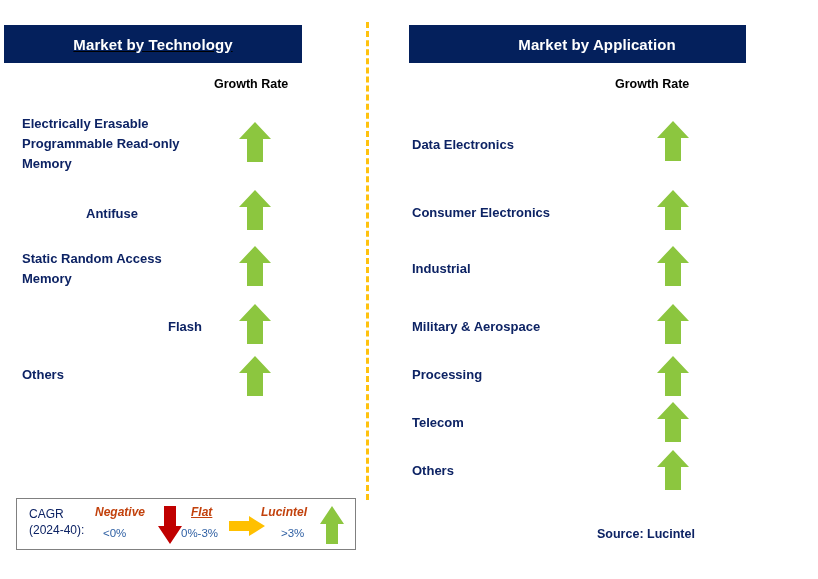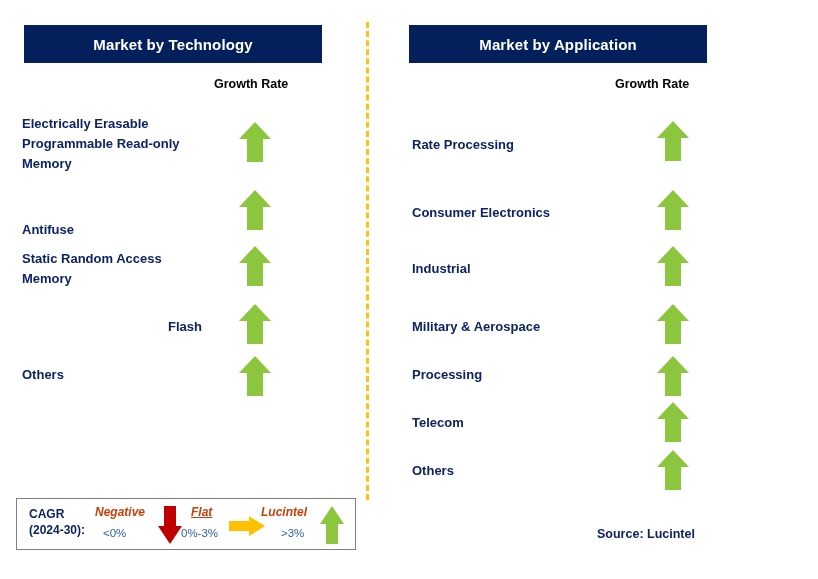--- a/index.html
+++ b/index.html
@@ -23,22 +23,22 @@
     display: flex;
     align-items: center;
     justify-content: center;
   }
   .hdr-bar .hdr-text {
     color: #ffffff;
     font-size: 15px;
     font-weight: bold;
     letter-spacing: 0.1px;
   }
-  #hdr-tech { left: 24px;  top: 25px; width: 298px; }
-  #hdr-app  { left: 409px; top: 25px; width: 298px; }
+  #hdr-tech { left: 4px;  top: 25px; width: 298px; text-decoration: underline; }
+  #hdr-app  { left: 409px; top: 25px; width: 298px; padding-left: 39px; }
 
   
   .growth-label {
     position: absolute;
     font-size: 12.5px;
     font-weight: bold;
     color: #000000;
     white-space: nowrap;
   }
   #growth-tech { left: 214px; top: 77px; }
@@ -80,21 +80,21 @@
     height: 52px;
     border: 1.5px solid #808080;
     background: #ffffff;
     box-sizing: border-box;
   }
   .lg-item { position: absolute; white-space: nowrap; }
   .lg-cagr {
     left: 12px; top: 7px;
     color: #0d2364;
     font-size: 12px;
-    font-weight: bold;
+    font-weight: normal;
     line-height: 16px;
   }
   .lg-title {
     color: #c2410c;
     font-size: 12px;
     font-weight: bold;
     font-style: italic;
   }
   .lg-value {
     color: #2e5fa3;
@@ -140,21 +140,21 @@
 
 <div id="divider"></div>
 
 <div class="row-label" style="left:22px; top:114px; width:165px;">Electrically Erasable Programmable Read-only Memory</div>
 <div class="arrow-cell" style="left:238px; top:120px;">
   <svg viewBox="0 0 34 44" xmlns="http://www.w3.org/2000/svg">
     <polygon points="17,2 33,19 25,19 25,42 9,42 9,19 1,19" fill="#8cc63f"></polygon>
   </svg>
 </div>
 
-<div class="row-label" style="left:22px; top:220px; width:180px;">Antifuse</div>
+<div class="row-label" style="left:22px; top:204px; width:180px;text-align:center;">Antifuse</div>
 <div class="arrow-cell" style="left:238px; top:188px;">
   <svg viewBox="0 0 34 44" xmlns="http://www.w3.org/2000/svg">
     <polygon points="17,2 33,19 25,19 25,42 9,42 9,19 1,19" fill="#8cc63f"></polygon>
   </svg>
 </div>
 
 <div class="row-label" style="left:22px; top:249px; width:180px;">Static Random Access Memory</div>
 <div class="arrow-cell" style="left:238px; top:244px;">
   <svg viewBox="0 0 34 44" xmlns="http://www.w3.org/2000/svg">
     <polygon points="17,2 33,19 25,19 25,42 9,42 9,19 1,19" fill="#8cc63f"></polygon>
@@ -168,21 +168,21 @@
   </svg>
 </div>
 
 <div class="row-label" style="left:22px; top:365px; width:180px;">Others</div>
 <div class="arrow-cell" style="left:238px; top:354px;">
   <svg viewBox="0 0 34 44" xmlns="http://www.w3.org/2000/svg">
     <polygon points="17,2 33,19 25,19 25,42 9,42 9,19 1,19" fill="#8cc63f"></polygon>
   </svg>
 </div>
 
-<div class="row-label" style="left:412px; top:135px; width:200px;">Rate Processing</div>
+<div class="row-label" style="left:412px; top:135px; width:200px;">Data Electronics</div>
 <div class="arrow-cell" style="left:656px; top:119px;">
   <svg viewBox="0 0 34 44" xmlns="http://www.w3.org/2000/svg">
     <polygon points="17,2 33,19 25,19 25,42 9,42 9,19 1,19" fill="#8cc63f"></polygon>
   </svg>
 </div>
 
 <div class="row-label" style="left:412px; top:203px; width:200px;">Consumer Electronics</div>
 <div class="arrow-cell" style="left:656px; top:188px;">
   <svg viewBox="0 0 34 44" xmlns="http://www.w3.org/2000/svg">
     <polygon points="17,2 33,19 25,19 25,42 9,42 9,19 1,19" fill="#8cc63f"></polygon>
@@ -220,21 +220,21 @@
 <div class="row-label" style="left:412px; top:461px; width:200px;">Others</div>
 <div class="arrow-cell" style="left:656px; top:448px;">
   <svg viewBox="0 0 34 44" xmlns="http://www.w3.org/2000/svg">
     <polygon points="17,2 33,19 25,19 25,42 9,42 9,19 1,19" fill="#8cc63f"></polygon>
   </svg>
 </div>
 
 <div id="legend-box">
   <div class="lg-item lg-cagr">
     <div>CAGR</div>
-    <div>(2024-30):</div>
+    <div>(2024-40):</div>
   </div>
 
   <div id="lg-neg-title" class="lg-item lg-title">Negative</div>
   <div id="lg-neg-val" class="lg-item lg-value">&lt;0%</div>
 
   <div id="lg-arrow-down" class="lg-arrow">
     <svg viewBox="0 0 26 42" xmlns="http://www.w3.org/2000/svg">
       <polygon points="13,40 1,22 7,22 7,2 19,2 19,22 25,22" fill="#c00000"></polygon>
     </svg>
   </div>

